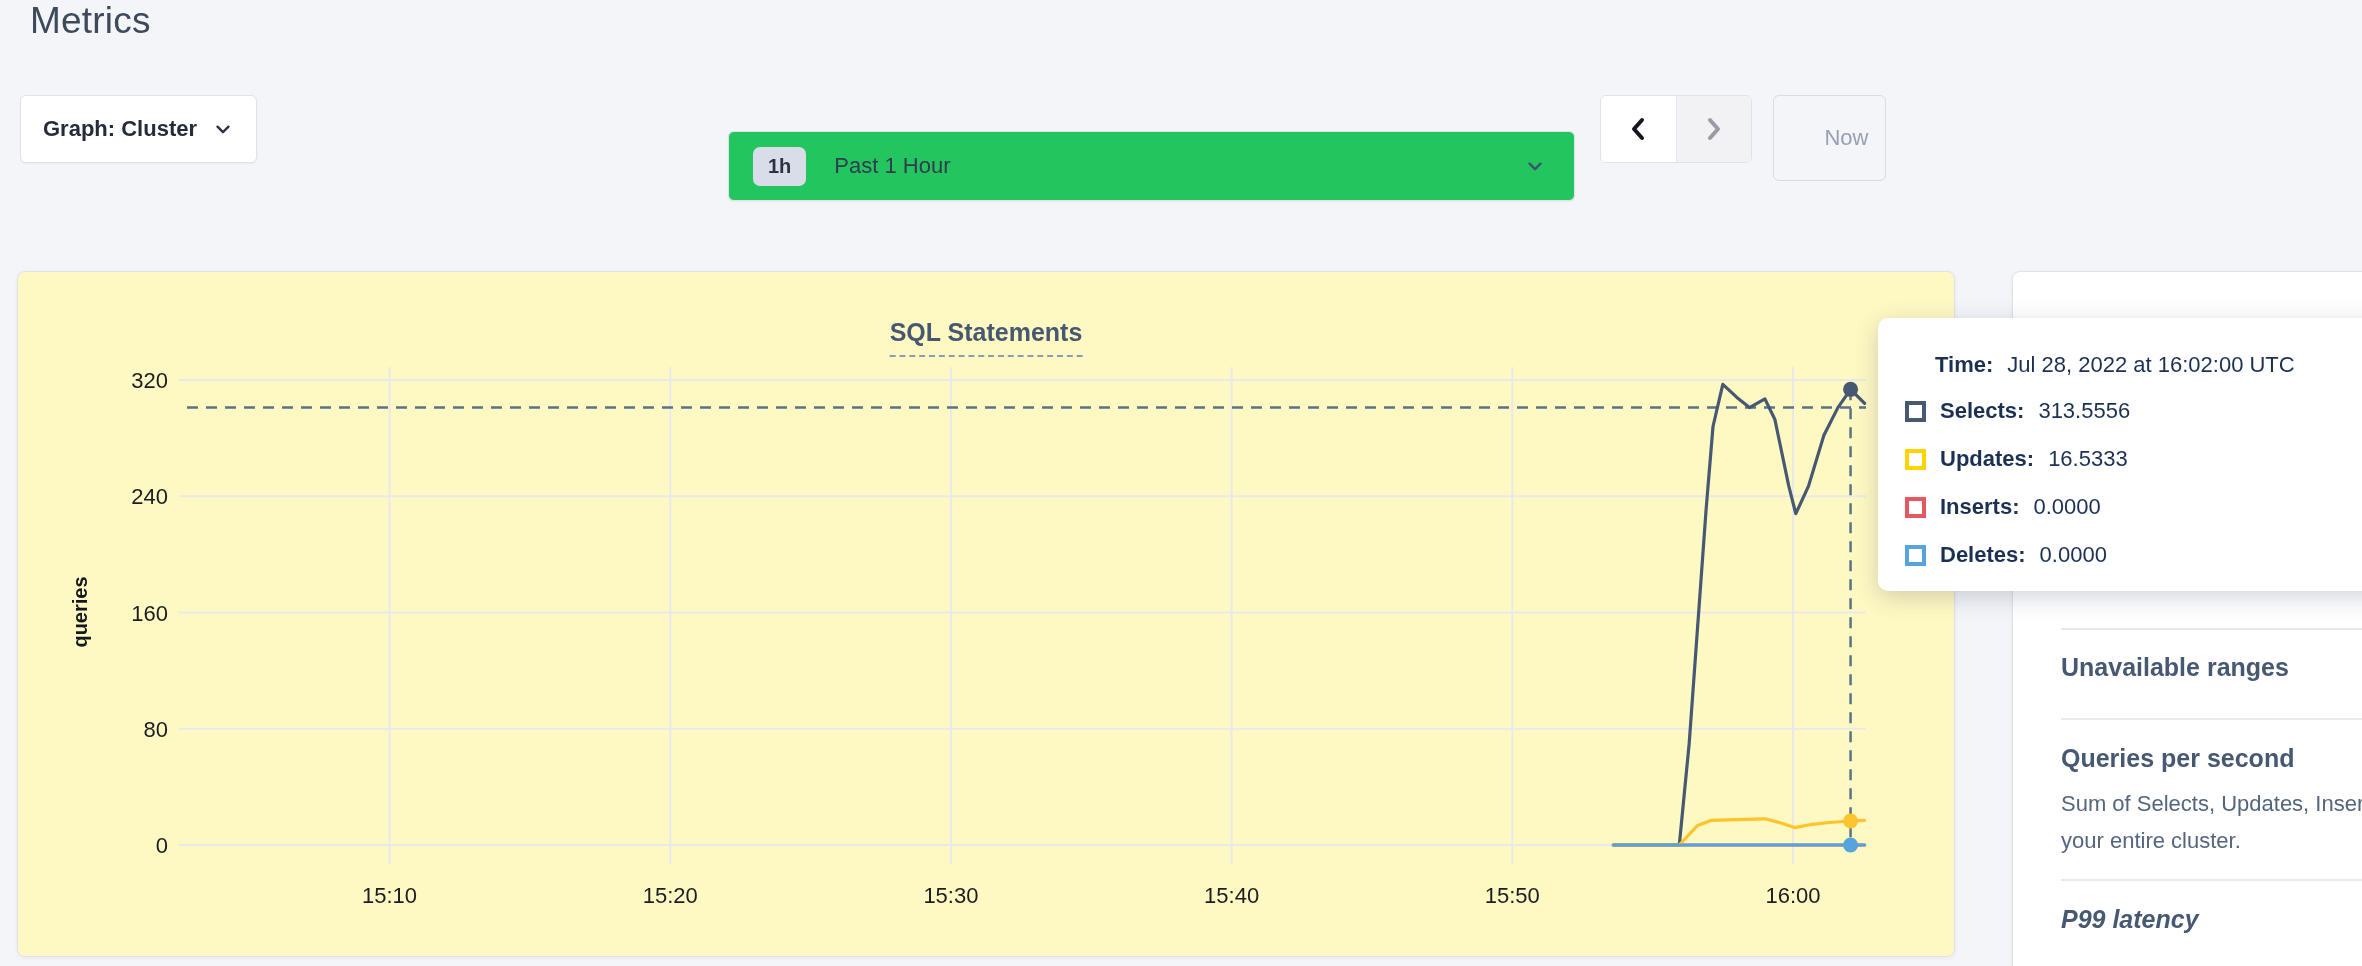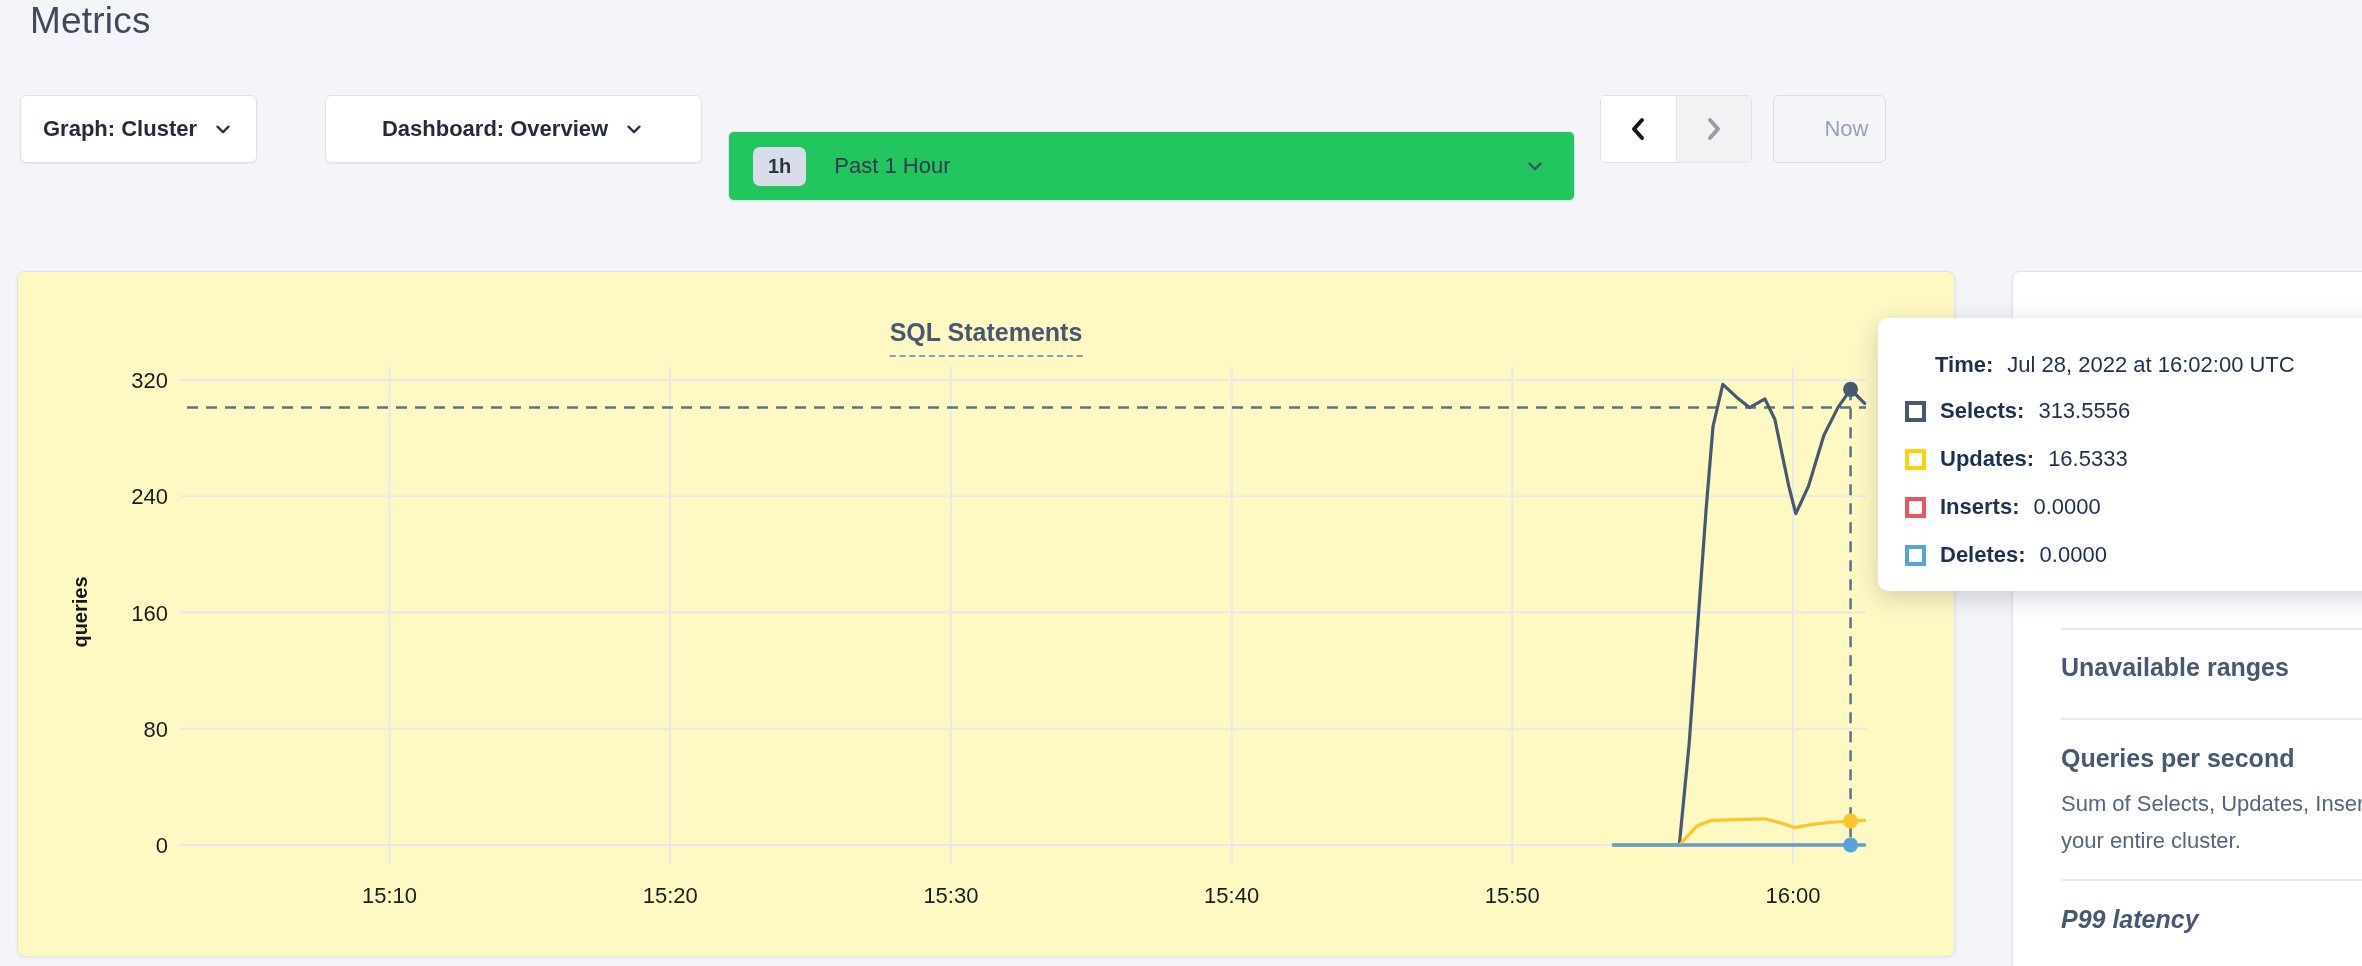--- a/index.html
+++ b/index.html
@@ -20,21 +20,21 @@
   .badge{margin-left:24px;background:#d9ddea;border-radius:7px;padding:8px 15px;font-size:20px;font-weight:700;color:#2b3343;}
   .time-label{margin-left:28px;font-size:22px;color:#333c4e;}
   .time-selector .chev{position:absolute;right:28px;stroke:#3c536f;}
   .arrow-group{position:absolute;left:1600px;top:95px;width:152px;height:68px;border:1px solid #dfe2ec;border-radius:6px;
       display:flex;overflow:hidden;background:#fff;box-sizing:border-box;}
   .arrow{flex:1;display:flex;align-items:center;justify-content:center;border:none;background:#fff;cursor:pointer;padding:0;}
   .arrow.next{background:#f2f2f4;border-left:1px solid #e3e5ec;}
   .arrow svg{width:24px;height:30px;fill:none;stroke-linecap:round;stroke-linejoin:round;}
   .arrow.prev svg{stroke:#141720;stroke-width:4;}
   .arrow.next svg{stroke:#9a9ba4;stroke-width:4;}
-  .now-btn{position:absolute;left:1773px;top:95px;width:113px;height:68px;border:1px solid #d8dcea;border-radius:6px;
+  .now-btn{position:absolute;left:1773px;top:95px;width:113px;height:86px;border:1px solid #d8dcea;border-radius:6px;
       background:transparent;font-size:22px;color:#99a0b4;font-family:inherit;padding-left:40px;}
 
   
   .chart-card{position:absolute;left:17px;top:271px;width:1936px;height:684px;background:#fef9c3;
       border:1px solid #e1e3e8;border-radius:8px;box-shadow:0 1px 4px rgba(20,30,60,.06);}
   .chart-title{position:absolute;top:46px;left:50%;transform:translateX(-50%);font-size:25px;font-weight:700;color:#475872;
       border-bottom:2px dashed #8b9cba;padding-bottom:8px;cursor:pointer;white-space:nowrap;}
   .chart-svg{position:absolute;left:0;top:0;width:1936px;height:684px;}
 
   
@@ -66,26 +66,20 @@
 
   <h1 class="page-title">Metrics</h1>
 
   <button class="dd dd-graph">
     <span>Graph: Cluster</span>
     <svg class="chev" viewBox="0 0 24 24">
         <polyline points="6,9.5 12,15.5 18,9.5"></polyline>
       </svg>
   </button>
 
-  <button class="dd dd-dash">
-    <span>Dashboard: Overview</span>
-    <svg class="chev" viewBox="0 0 24 24">
-        <polyline points="6,9.5 12,15.5 18,9.5"></polyline>
-      </svg>
-  </button>
 
   <div class="time-selector">
     <span class="badge">1h</span>
     <span class="time-label">Past 1 Hour</span>
     <svg class="chev" viewBox="0 0 24 24">
         <polyline points="6,9.5 12,15.5 18,9.5"></polyline>
       </svg>
   </div>
 
   <div class="arrow-group">

